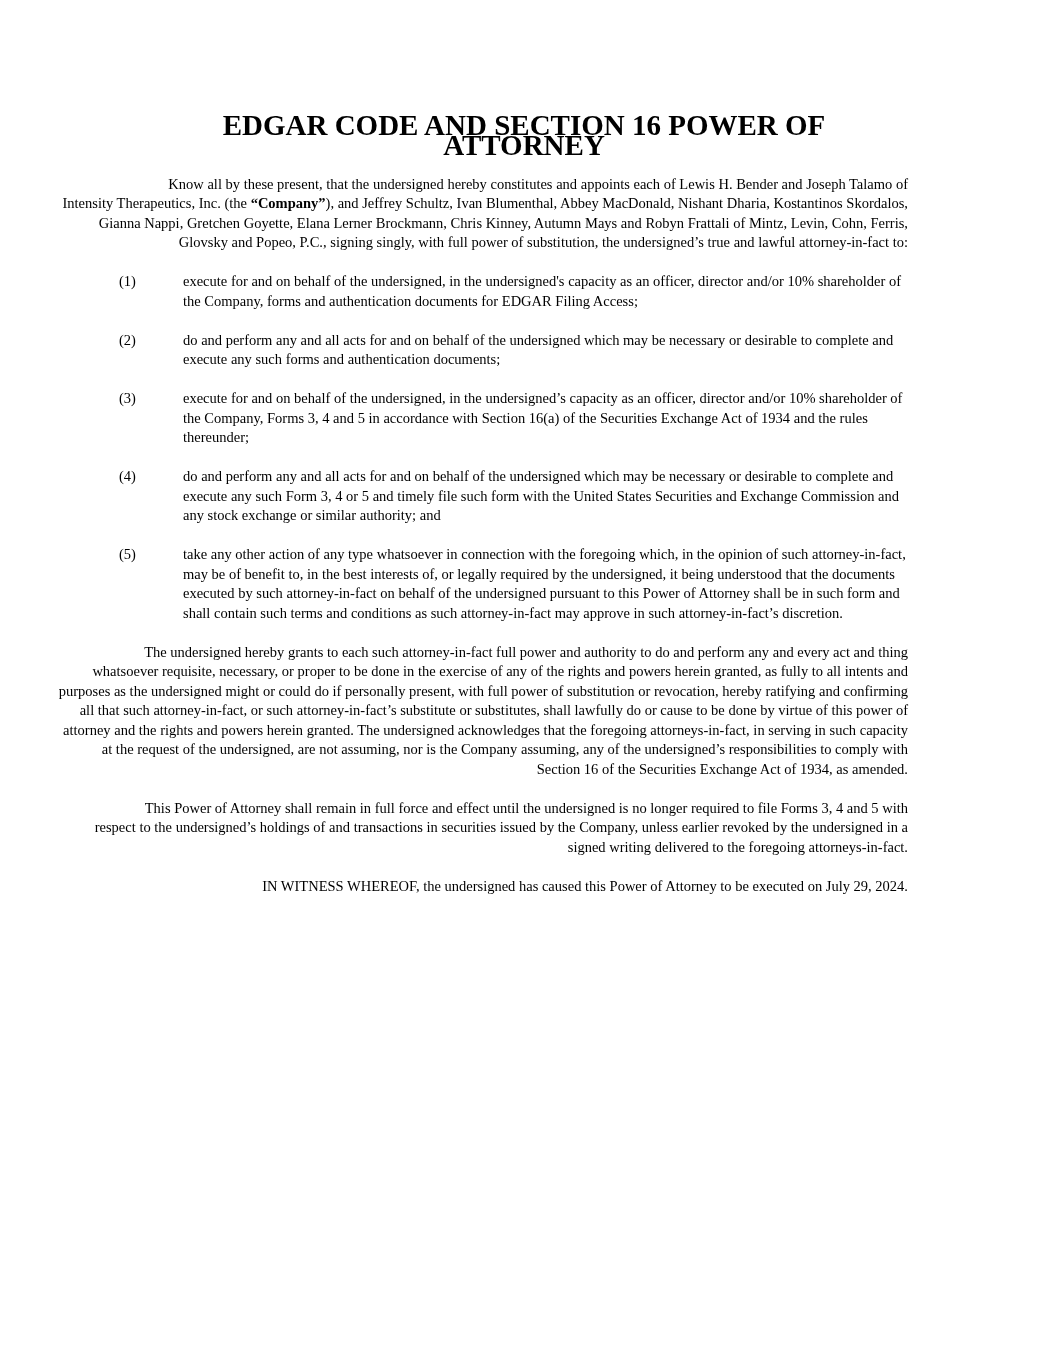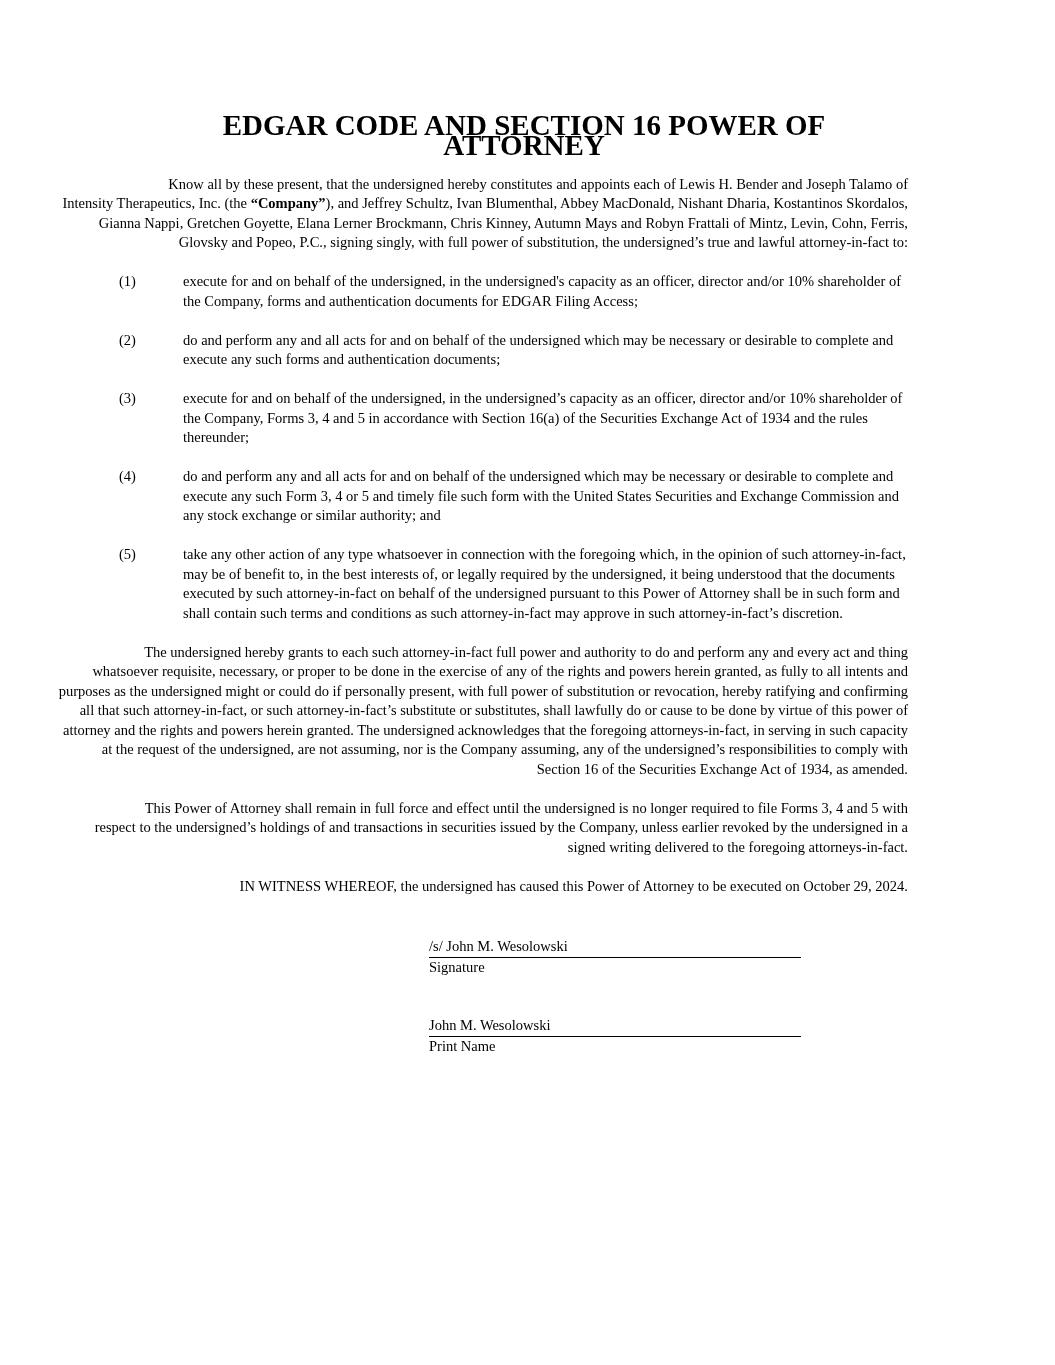--- a/index.html
+++ b/index.html
@@ -90,23 +90,16 @@
 
   <div class="list-item">
     <span class="list-num">(5)</span>
     <span>take any other action of any type whatsoever in connection with the foregoing which, in the opinion of such attorney-in-fact, may be of benefit to, in the best interests of, or legally required by the undersigned, it being understood that the documents executed by such attorney-in-fact on behalf of the undersigned pursuant to this Power of Attorney shall be in such form and shall contain such terms and conditions as such attorney-in-fact may approve in such attorney-in-fact’s discretion.</span>
   </div>
 
   <p class="para">The undersigned hereby grants to each such attorney-in-fact full power and authority to do and perform any and every act and thing whatsoever requisite, necessary, or proper to be done in the exercise of any of the rights and powers herein granted, as fully to all intents and purposes as the undersigned might or could do if personally present, with full power of substitution or revocation, hereby ratifying and confirming all that such attorney-in-fact, or such attorney-in-fact’s substitute or substitutes, shall lawfully do or cause to be done by virtue of this power of attorney and the rights and powers herein granted.  The undersigned acknowledges that the foregoing attorneys-in-fact, in serving in such capacity at the request of the undersigned, are not assuming, nor is the Company assuming, any of the undersigned’s responsibilities to comply with Section 16 of the Securities Exchange Act of 1934, as amended.</p>
 
   <p class="para">This Power of Attorney shall remain in full force and effect until the undersigned is no longer required to file Forms 3, 4 and 5 with respect to the undersigned’s holdings of and transactions in securities issued by the Company, unless earlier revoked by the undersigned in a signed writing delivered to the foregoing attorneys-in-fact.</p>
 
-  <p class="para">IN WITNESS WHEREOF, the undersigned has caused this Power of Attorney to be executed on October 29, 2024.</p>
+  <p class="para">IN WITNESS WHEREOF, the undersigned has caused this Power of Attorney to be executed on July 29, 2024.</p>
 
-  <div class="sig-block">
-    <div class="sig-line">/s/ John M. Wesolowski</div>
-    <p class="sig-label">Signature</p>
-
-    <div class="sig-line sig-group-gap">John M. Wesolowski</div>
-    <p class="sig-label">Print Name</p>
-  </div>
 
 </div>
 
 </body></html>

